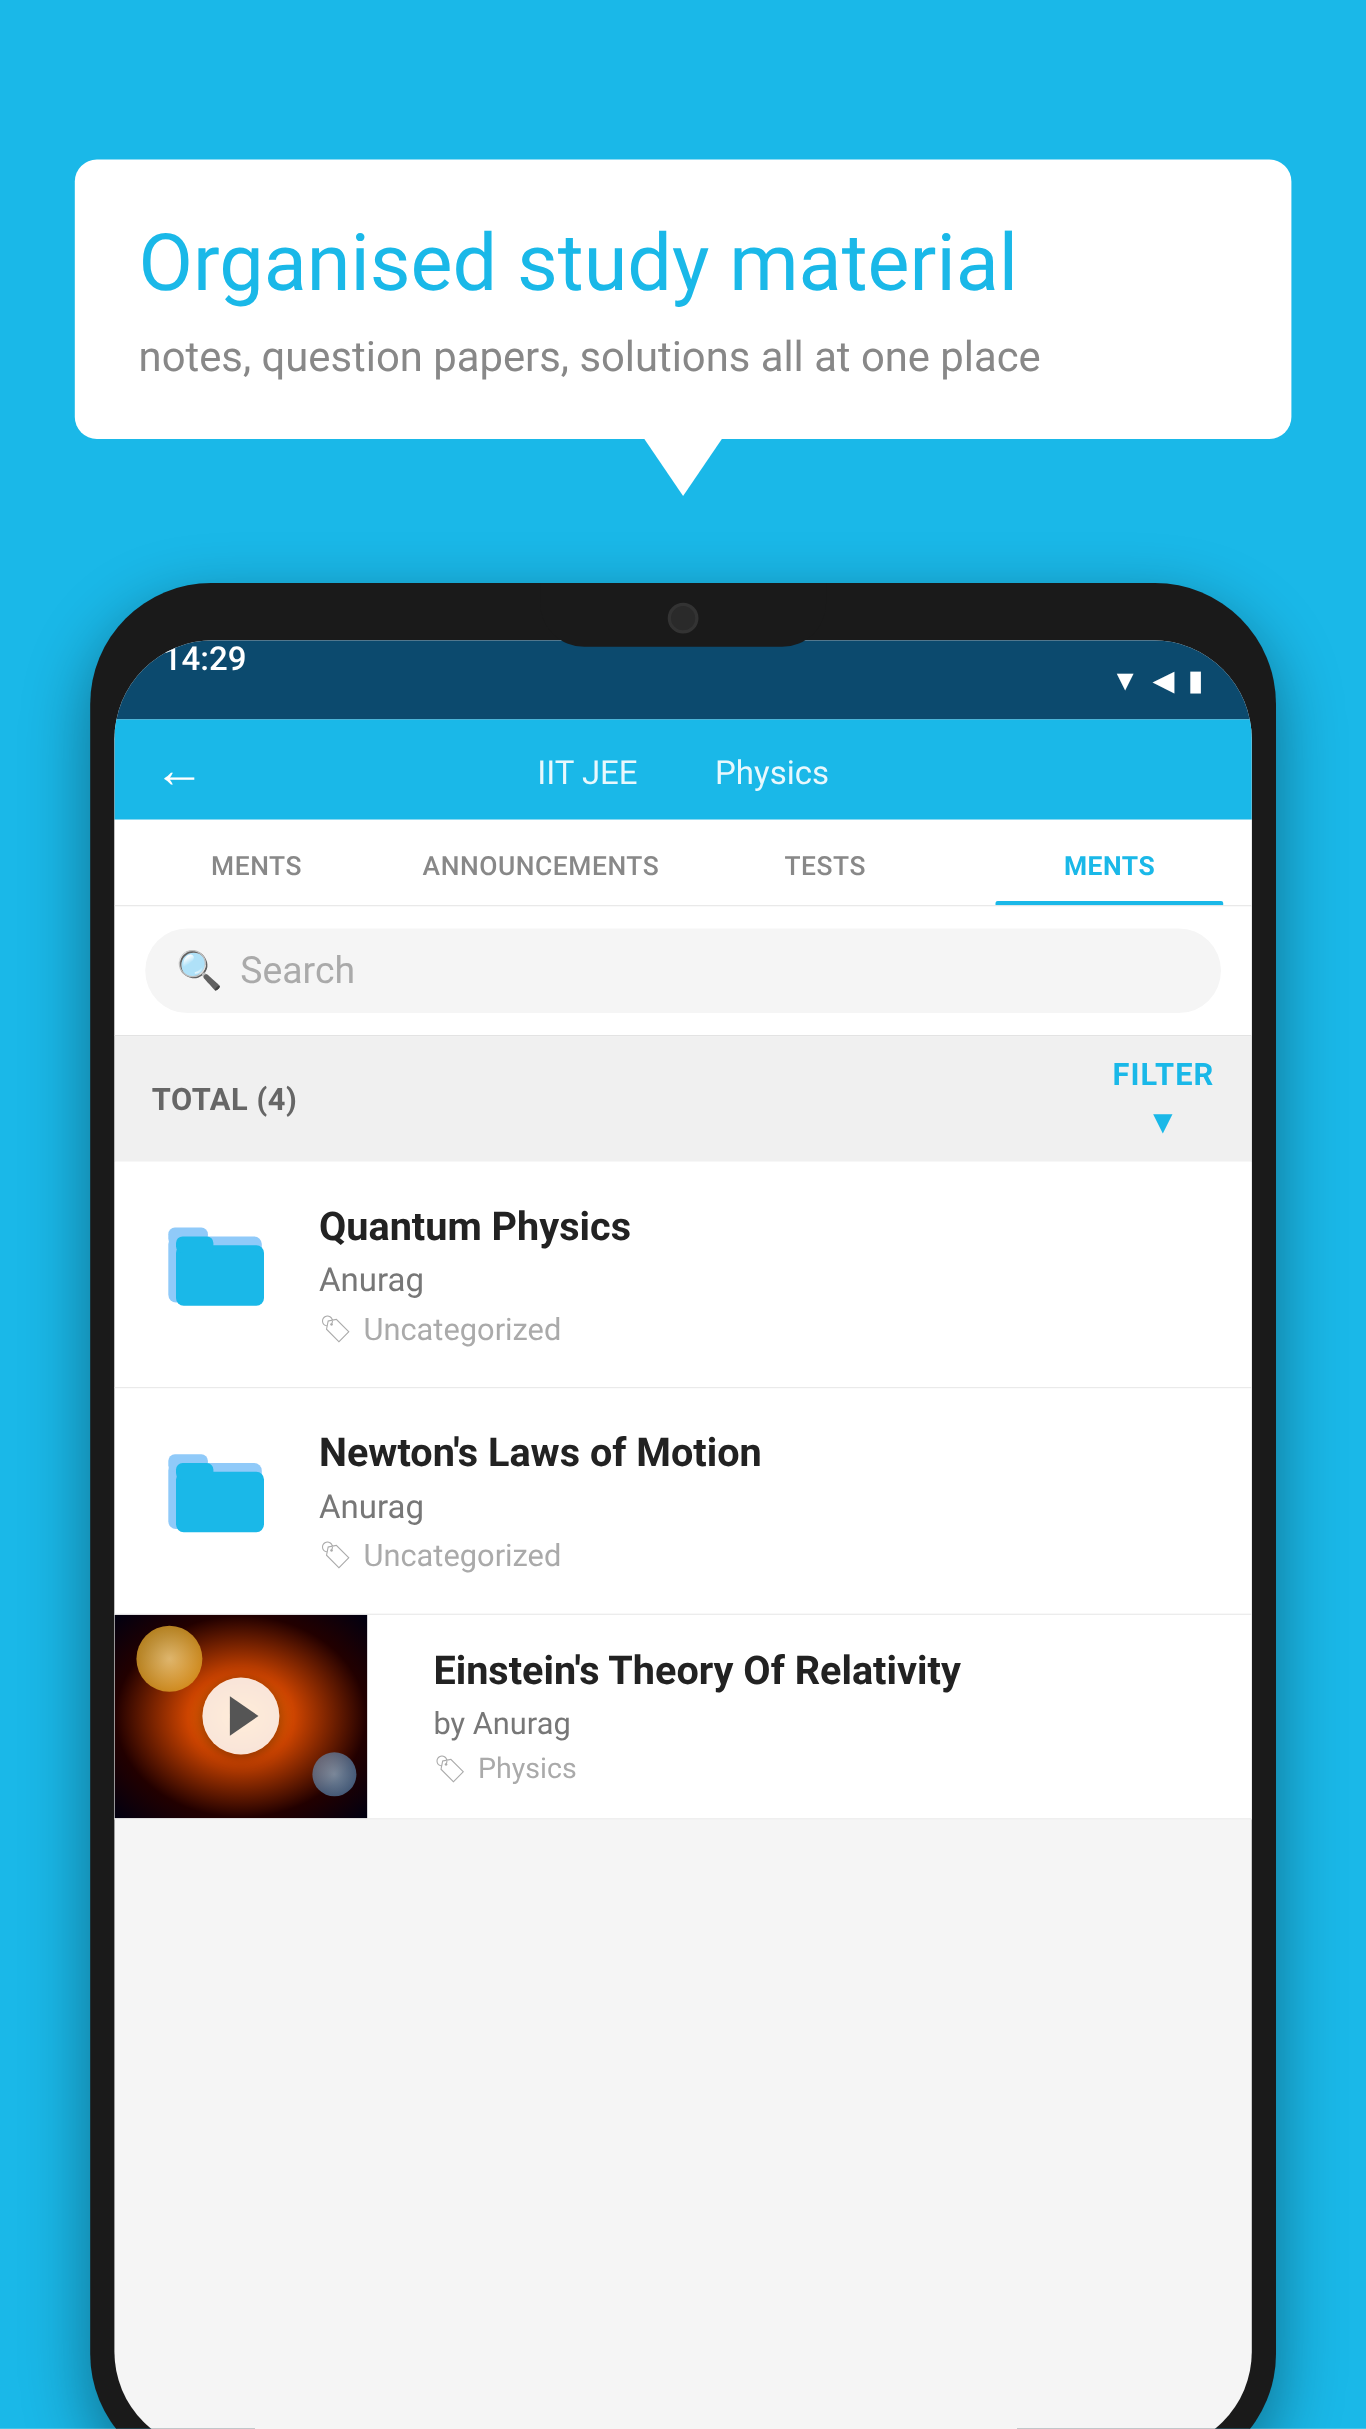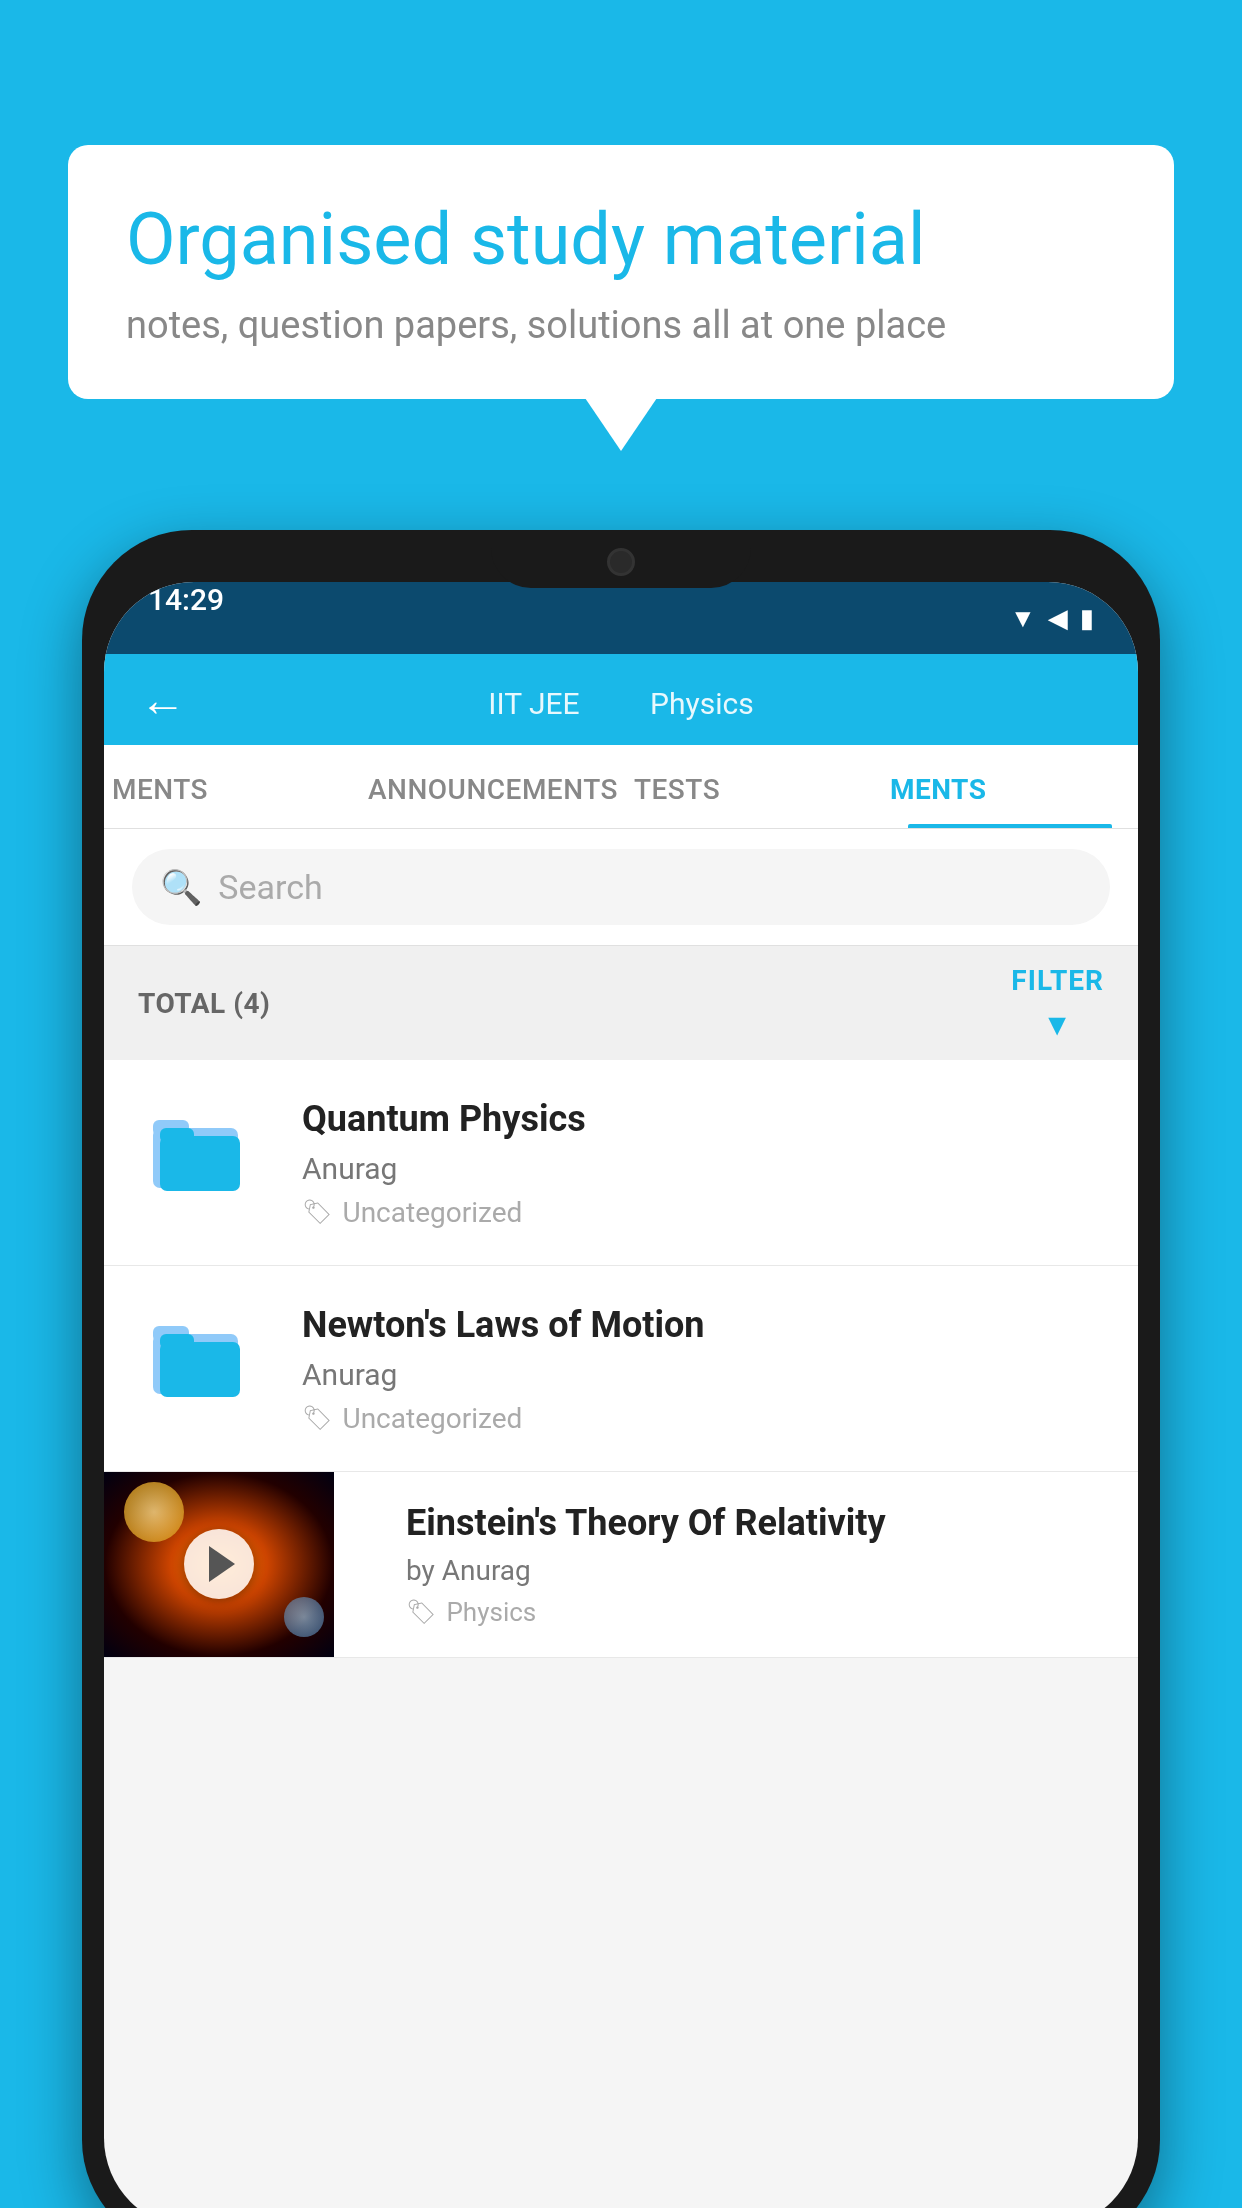--- a/index.html
+++ b/index.html
@@ -165,22 +165,23 @@
     
     .tabs-bar {
       background: white;
       display: flex;
       border-bottom: 1px solid #e0e0e0;
       overflow: hidden;
     }
 
     .tab-item {
       flex: 1;
+      text-align: center;
       padding: 28px 8px 22px;
-      font-size: 28px;
+      font-size: 24px;
       font-weight: 500;
       color: #888;
       letter-spacing: 0.5px;
       position: relative;
       cursor: pointer;
     }
 
     .tab-item.active {
       color: #1ab8e8;
       font-weight: 700;
@@ -258,21 +259,21 @@
     .video-list {
       background: white;
       flex: 1;
     }
 
     .video-item {
       display: flex;
       align-items: flex-start;
       padding: 36px 34px;
       border-bottom: 1px solid #e8e8e8;
-      gap: 44px;
+      gap: 32px;
       cursor: pointer;
     }
 
     .video-thumb {
       width: 120px;
       height: 110px;
       flex-shrink: 0;
       display: flex;
       align-items: center;
       justify-content: center;

